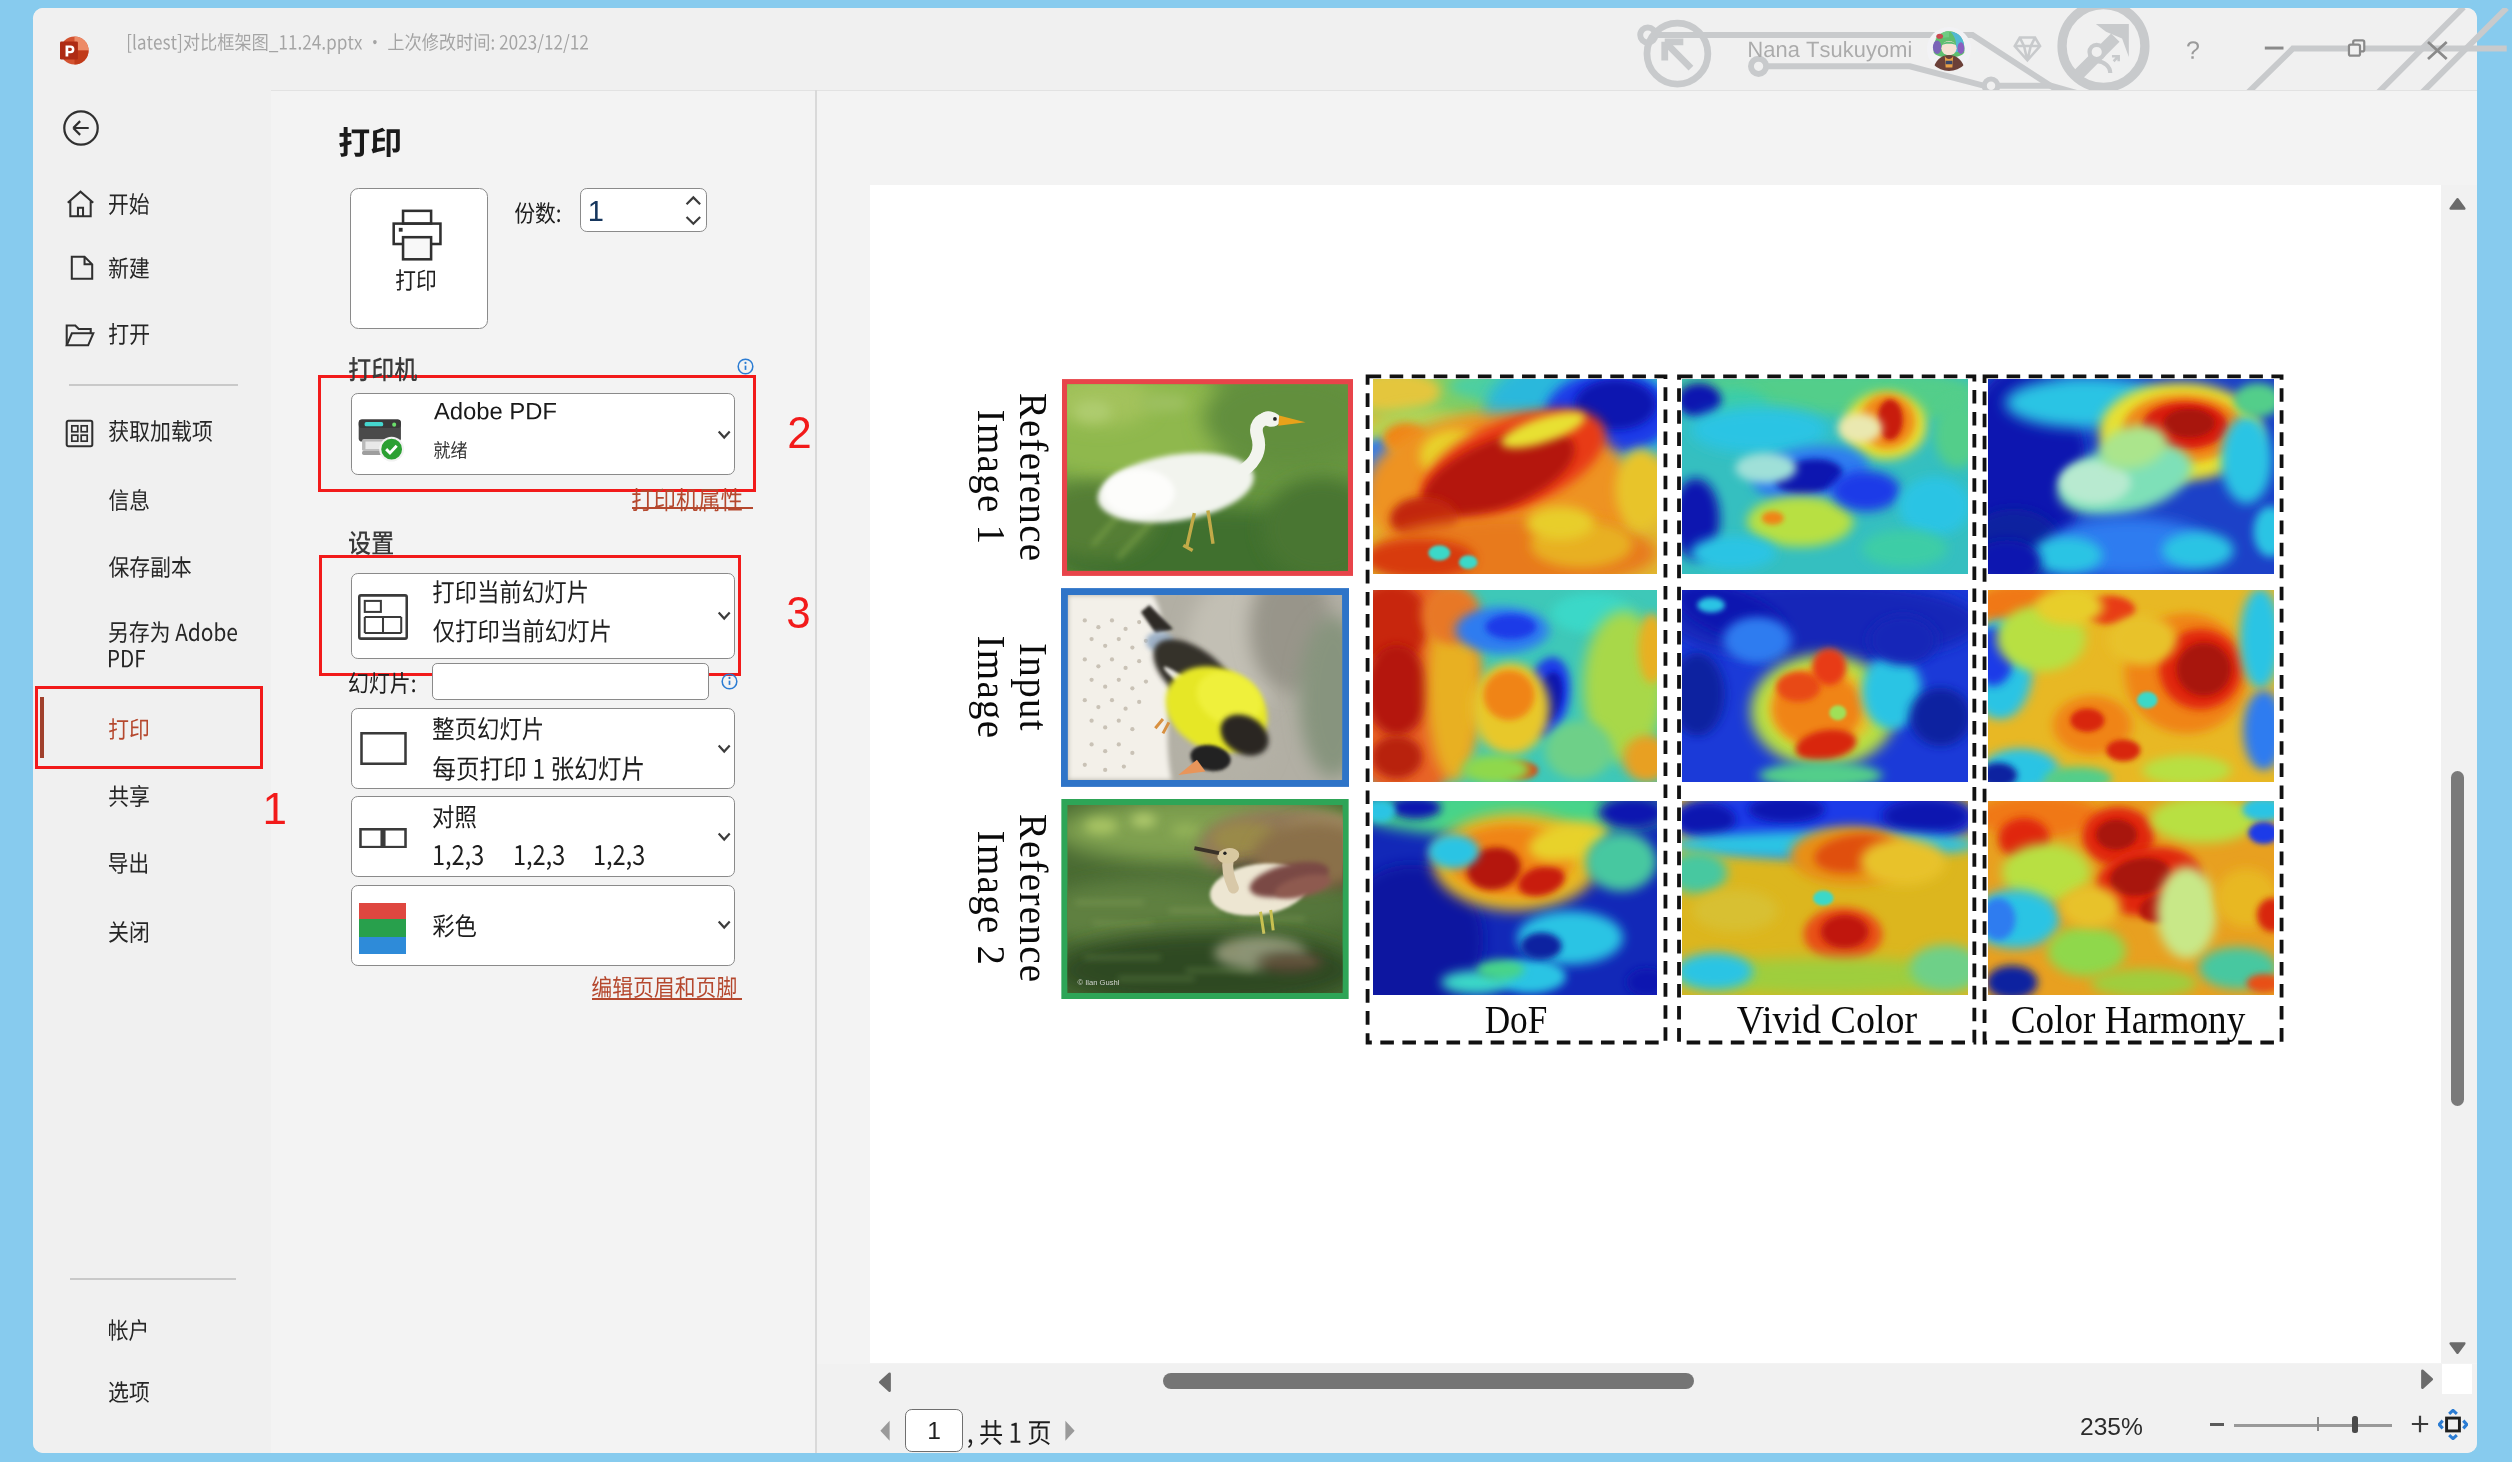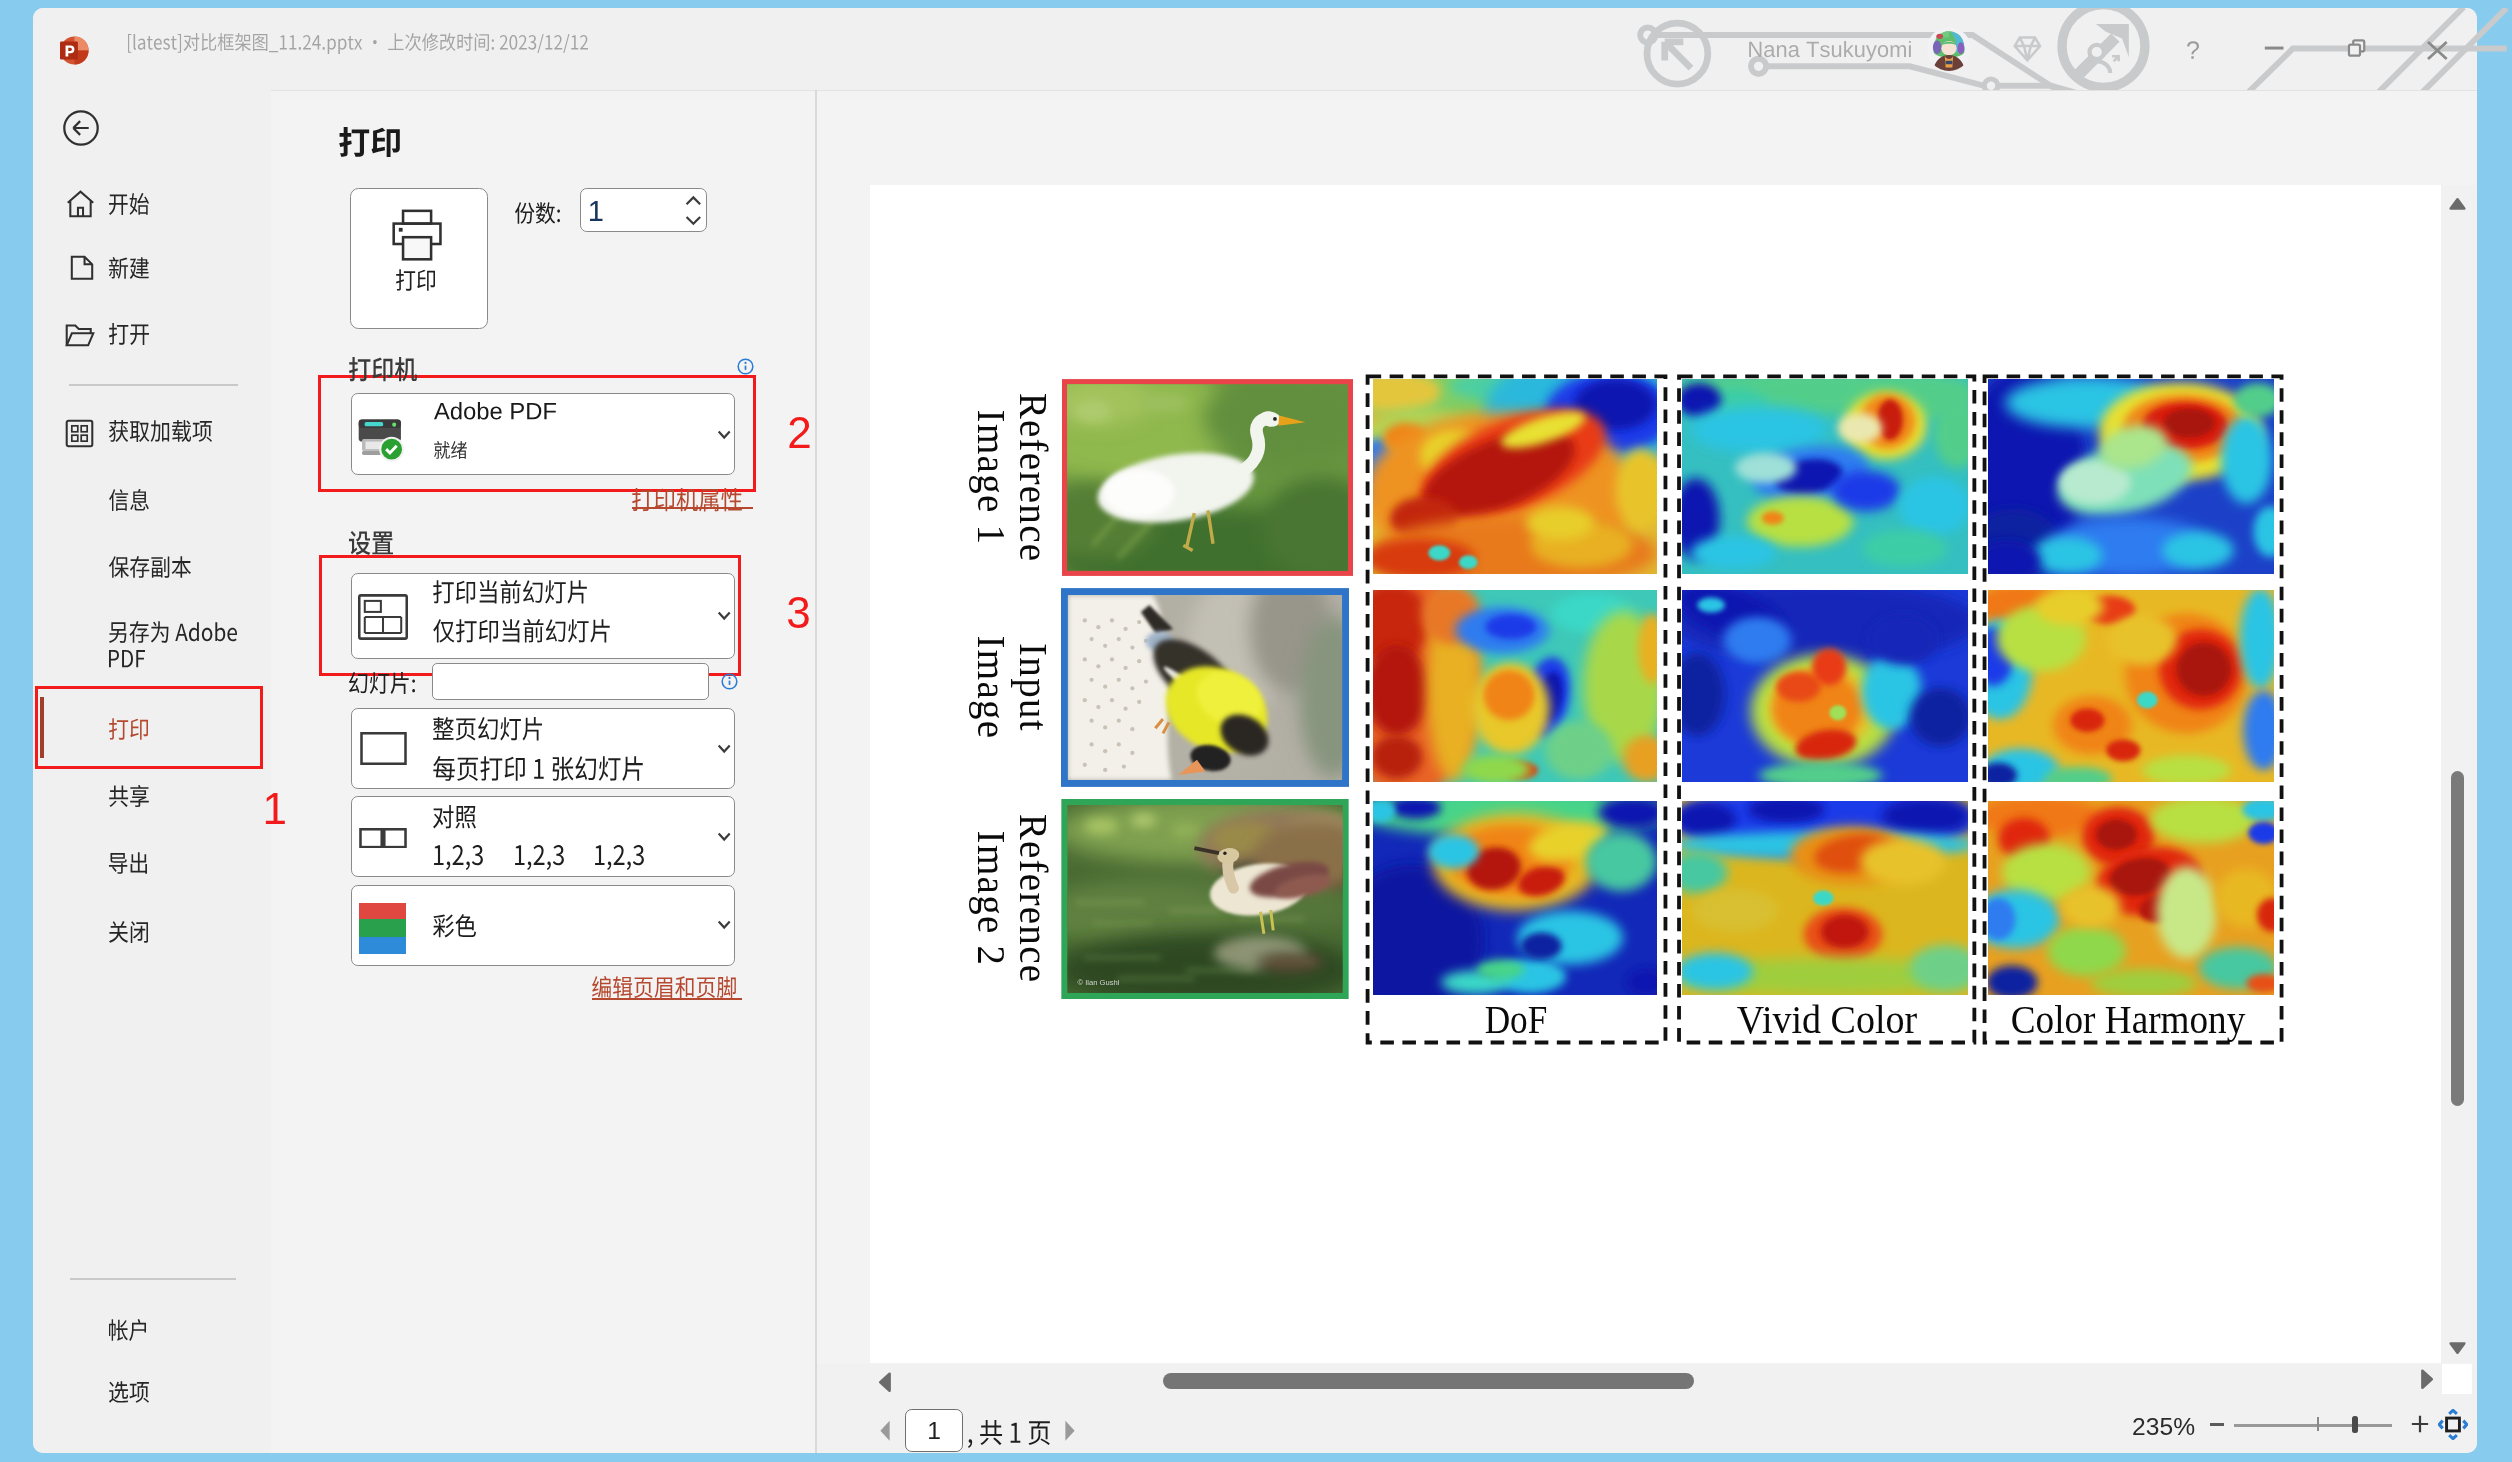--- a/index.html
+++ b/index.html
@@ -178,21 +178,21 @@
     <path d="M4,2 L15,12 L4,22 Z" fill="#6B6B6B" stroke="#6B6B6B" stroke-linejoin="round" stroke-width="3"></path>
   </svg>
 <svg class="abs" style="left:877px;top:1418px" width="16" height="25.5" viewBox="0 0 19 30">
     <path d="M15,3 L4,15 L15,27 Z" fill="#9A9A9A"></path>
   </svg>
 <div class="abs" style="left:905px;top:1409px;width:58px;height:43px;background:#fff;border:1.7px solid #6F6F6F;border-radius:6.8px"></div>
 <div class="abs" style="left:905px;top:1417px;width:58px;text-align:center;font-size:24.6px;line-height:28px;color:#1F1F1F">1</div>
 <svg class="abs" style="left:1062px;top:1418px" width="16" height="25.5" viewBox="0 0 19 30">
     <path d="M4,3 L15,15 L4,27 Z" fill="#9A9A9A"></path>
   </svg>
-<div class="abs" style="left:2080px;top:1414px;width:115px;text-align:right;font-size:24.6px;line-height:26px;color:#2B2B2B">235%</div>
+<div class="abs" style="left:2080px;top:1414px;width:115px;font-size:24.6px;line-height:26px;color:#2B2B2B">235%</div>
 <div class="abs" style="left:2210px;top:1423px;width:13.6px;height:2.5px;background:#5A5A5A"></div>
 <div class="abs" style="left:2234px;top:1424px;width:158px;height:2.5px;background:#999999"></div>
 <div class="abs" style="left:2317px;top:1417px;width:1.7px;height:13.6px;background:#8A8A8A"></div>
 <div class="abs" style="left:2352px;top:1416px;width:6px;height:17px;background:#4A4A4A;border-radius:2.5px"></div>
 <svg class="abs" style="left:2411px;top:1415px" width="18" height="18" viewBox="0 0 21 21" fill="none">
     <path d="M10.5,1 V20 M1,10.5 H20" stroke="#3A3A3A" stroke-width="2.6"></path>
   </svg>
 <svg class="abs" style="left:2438px;top:1409px" width="30" height="31" viewBox="0 0 35 36" fill="none">
     <rect x="10" y="10.5" width="15" height="15" stroke="#1F1F1F" stroke-width="3.4"></rect>
     <path d="M13,5.5 l4.5,-4 l4.5,4" stroke="#2B7CD3" stroke-width="3.6"></path>

